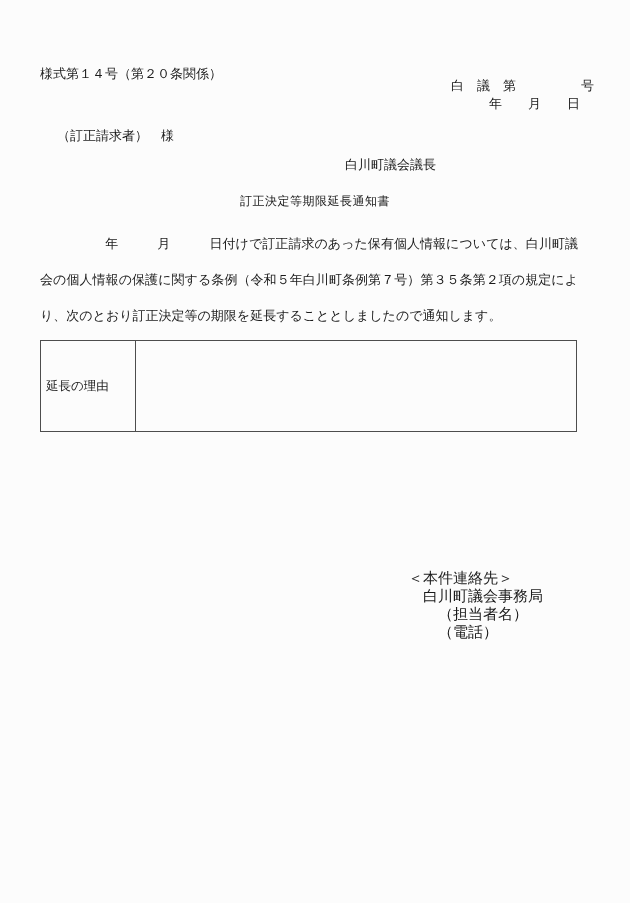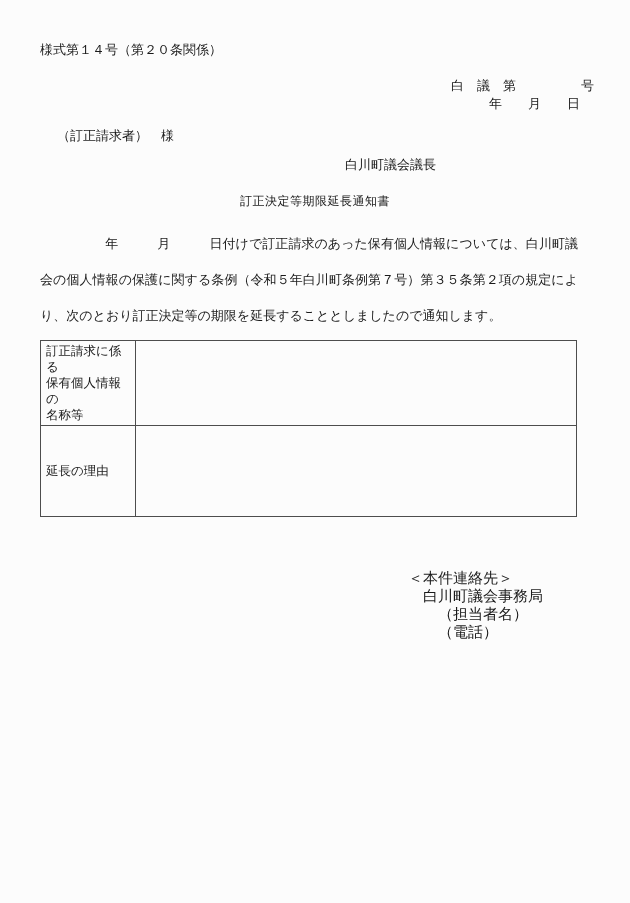--- a/index.html
+++ b/index.html
@@ -14,21 +14,21 @@
     font-family: "Liberation Serif", "DejaVu Serif", serif;
     color: #1a1a1a;
     overflow: hidden;
   }
   .abs { position: absolute; }
   .txt {
     font-size: 13px;
     line-height: 16px;
     white-space: pre;
   }
-  .form-number { left: 40px; top: 42px; }
+  .form-number { left: 40px; top: 67px; font-family: Liberation Mono, monospace; }
   .doc-number  { right: 36px; top: 78px; text-align: left; }
   .date-line   { right: 50px; top: 96px; text-align: right; }
   .addressee   { left: 57px; top: 128px; }
   .sender      { left: 345px; top: 157px; }
   .doc-title {
     left: 0; right: 0; top: 191px;
     text-align: center;
     font-size: 12px;
     line-height: 21px;
     letter-spacing: 0.5px;
@@ -93,26 +93,20 @@
 <div class="abs doc-title">訂正決定等期限延長通知書</div>
 
 <div class="abs body-par">　　　　　年　　　月　　　日付けで訂正請求のあった保有個人情報については、白川町議会の個人情報の保護に関する条例（令和５年白川町条例第７号）第３５条第２項の規定により、次のとおり訂正決定等の期限を延長することとしましたので通知します。</div>
 
 <table class="form-table">
   <colgroup>
       <col class="c-label">
       <col class="c-value">
     </colgroup>
   <tbody>
-      <tr class="row-name">
-    <td class="cell-label-top">訂正請求に係る
-保有個人情報の
-名称等</td>
-    <td class="cell-value"></td>
-  </tr>
   <tr class="row-reason">
     <td class="cell-label-mid">延長の理由</td>
     <td class="cell-value"></td>
   </tr>
 </tbody>
   </table>
 
 <div class="abs contact">
   <div>＜本件連絡先＞</div>
   <div>　白川町議会事務局</div>

